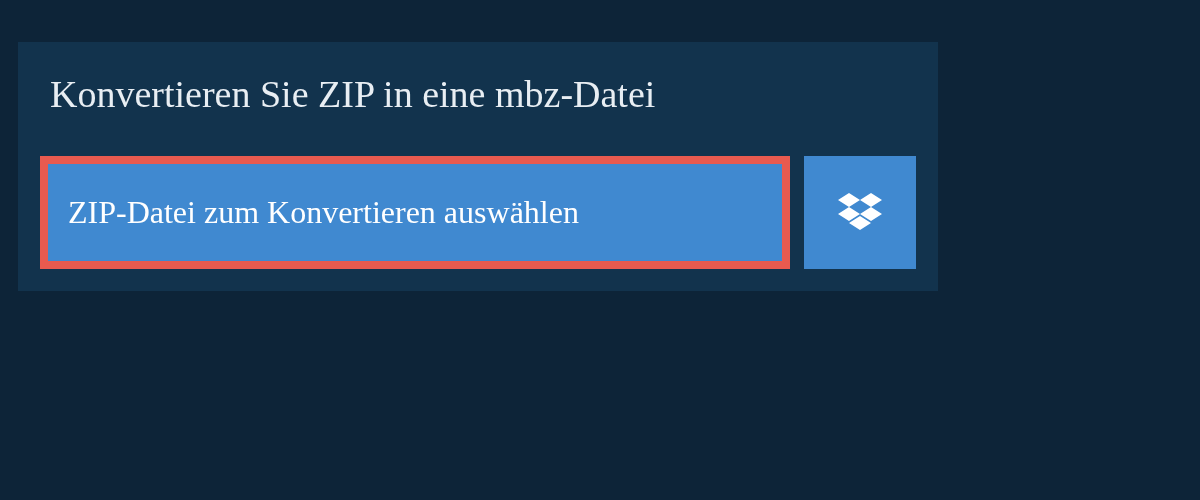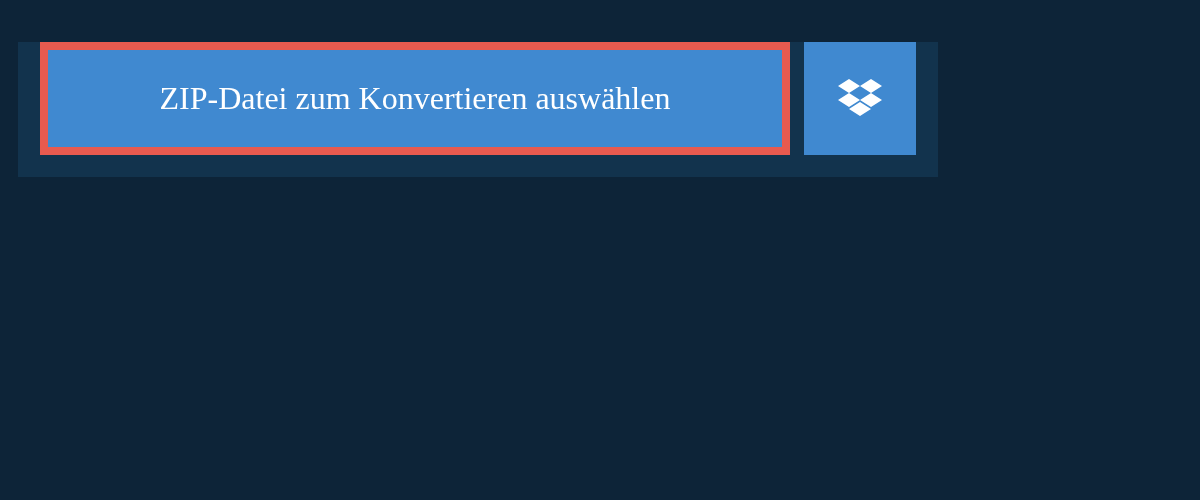--- a/index.html
+++ b/index.html
@@ -42,41 +42,44 @@
     .select-file-button {
       background-color: #4089d0;
       color: #ffffff;
       font-size: 32px;
       font-family: Georgia, 'Times New Roman', serif;
       font-weight: normal;
       border: none;
       width: 100%;
       padding: 30px 20px;
       cursor: pointer;
-      text-align: center;
+      text-align: left;
     }
     .dropbox-button {
       background-color: #4089d0;
       border: none;
       width: 112px;
       display: flex;
       align-items: center;
       justify-content: center;
       cursor: pointer;
     }
     .dropbox-icon {
       width: 44px;
       height: 40px;
       fill: #ffffff;
     }
   </style>
 </head>
 <body>
 
 <div class="panel">
+  <div class="header">
+    <h1 class="page-title">Konvertieren Sie ZIP in eine mbz-Datei</h1>
+  </div>
   <div class="upload-area">
     <div class="select-file-wrapper">
       <button class="select-file-button">ZIP-Datei zum Konvertieren auswählen</button>
     </div>
     <button class="dropbox-button">
       <svg class="dropbox-icon" viewBox="0 0 44 40">
         <path d="M11 0 L22 7 L11 14 L0 7 Z M33 0 L44 7 L33 14 L22 7 Z M0 21 L11 14 L22 21 L11 28 Z M22 21 L33 14 L44 21 L33 28 Z M11 30 L22 23 L33 30 L22 37 Z"></path>
       </svg>
     </button>
   </div>

